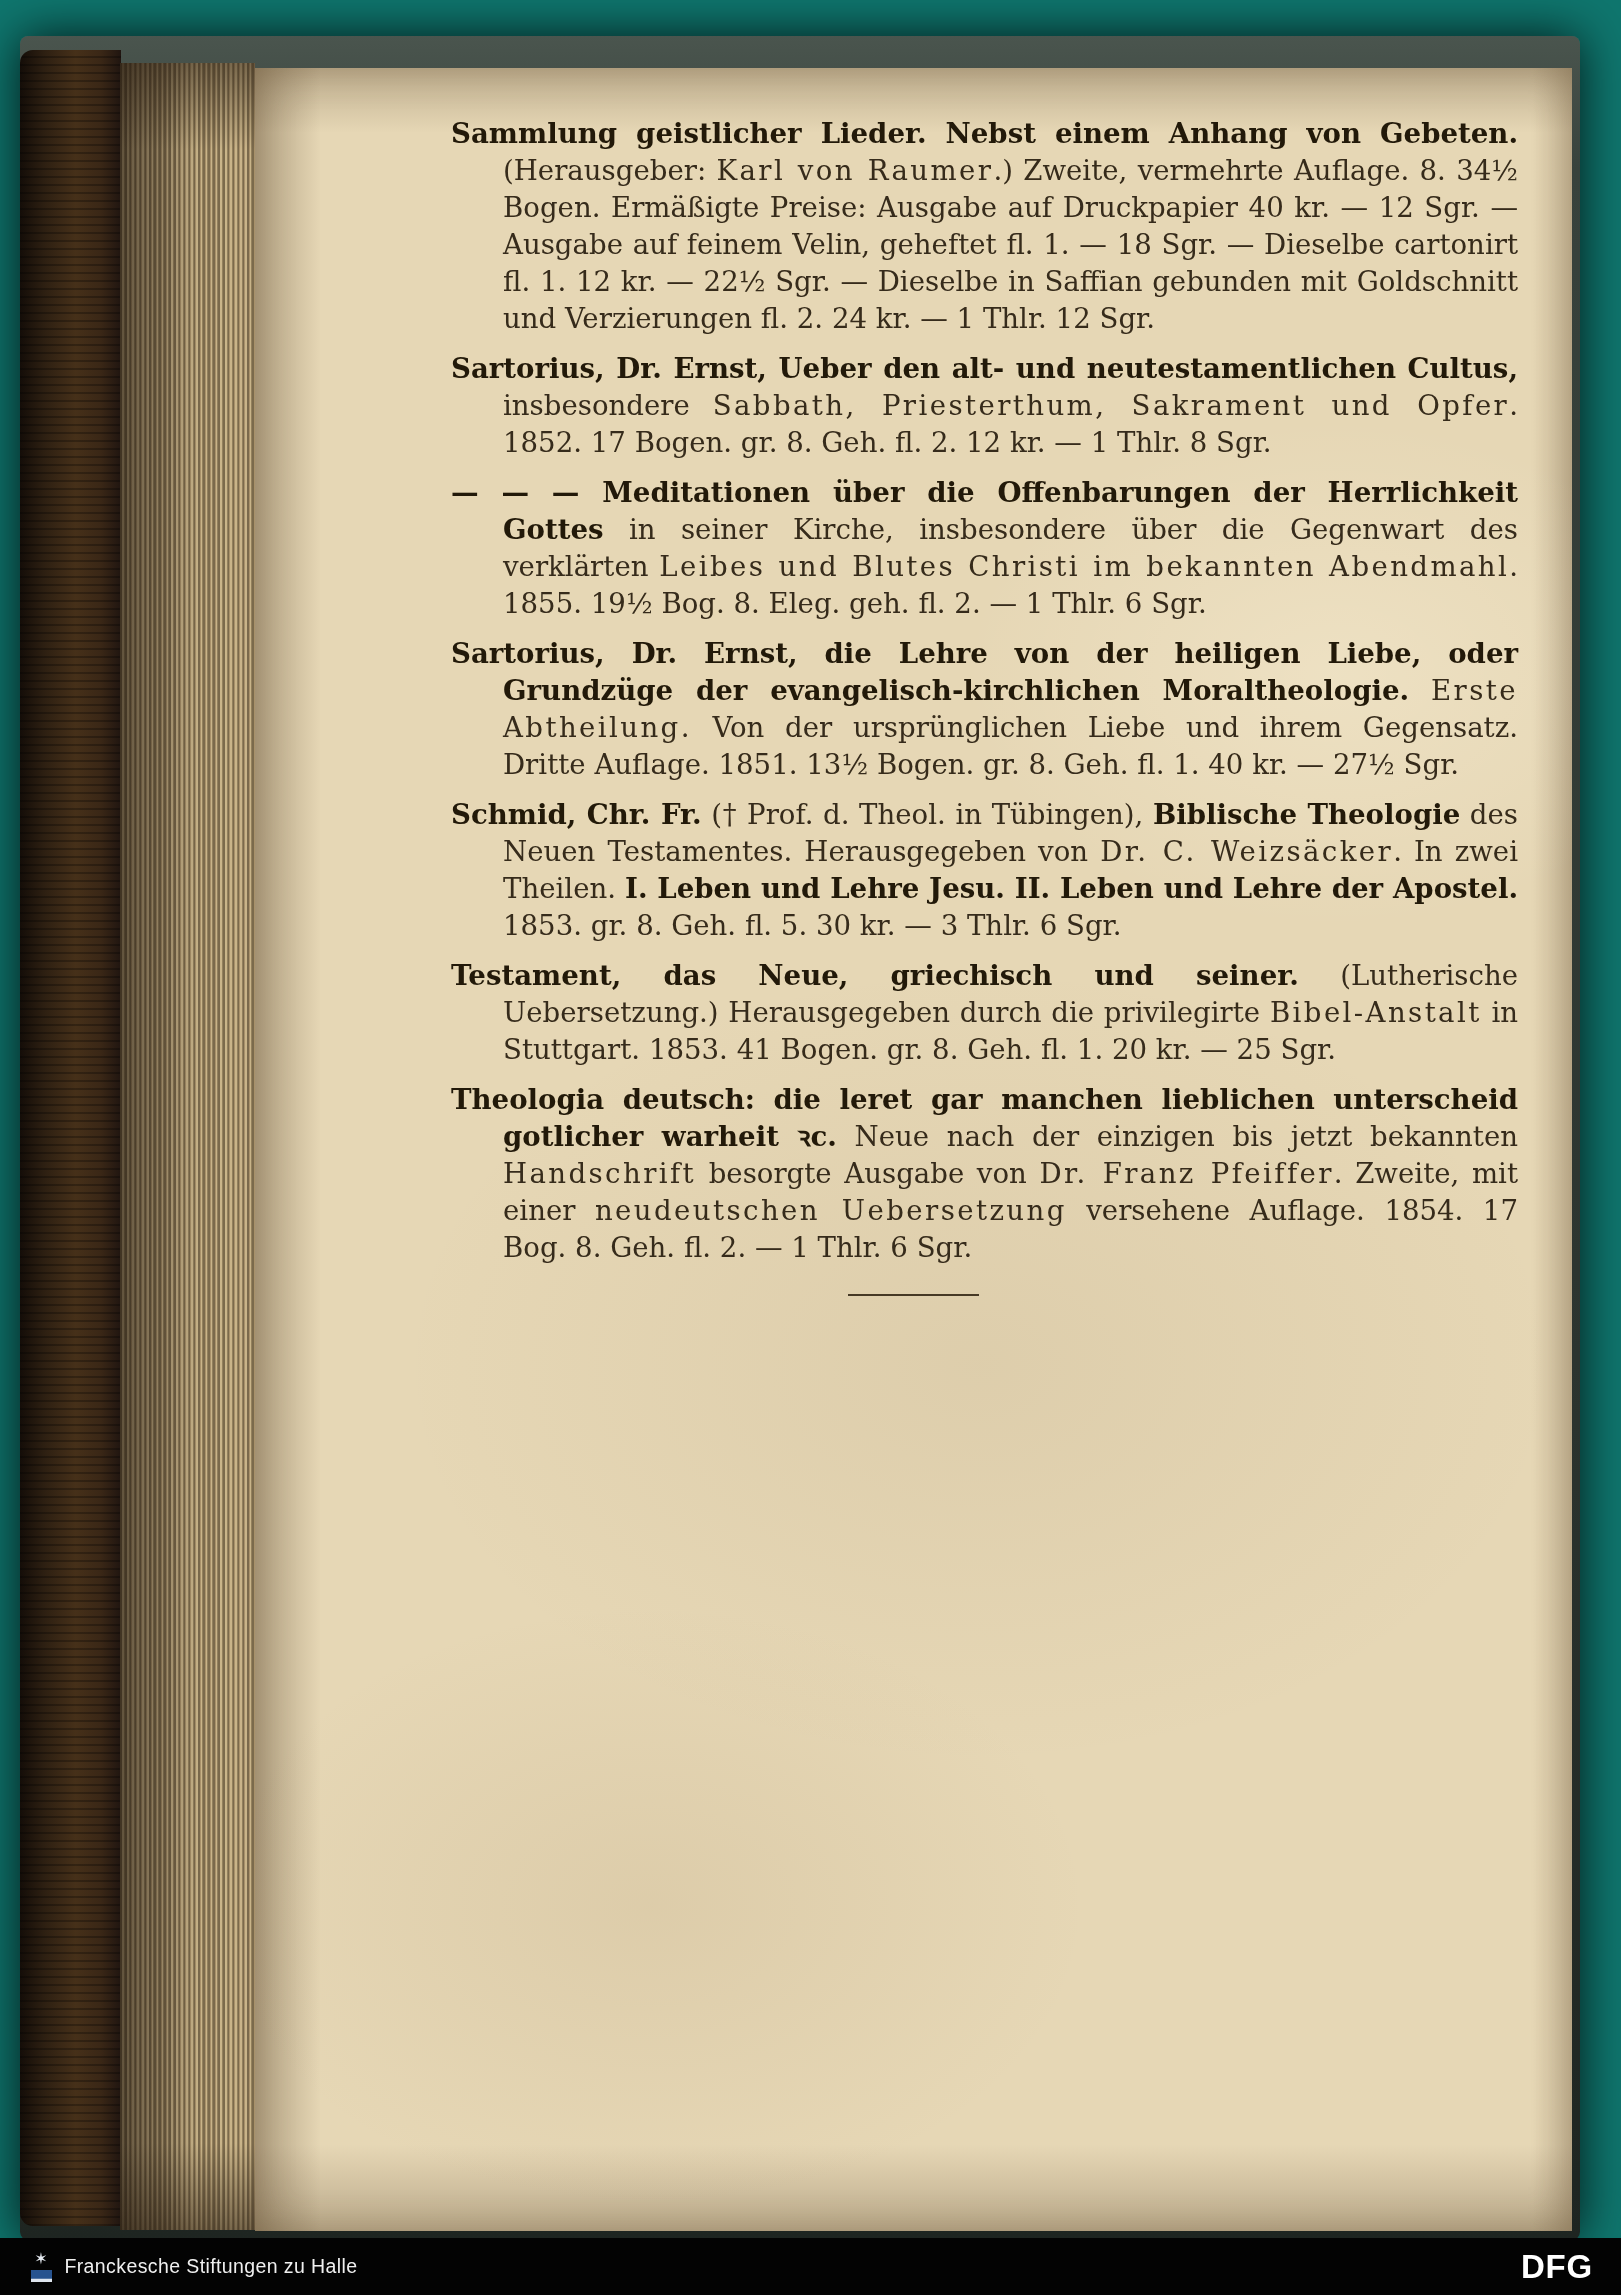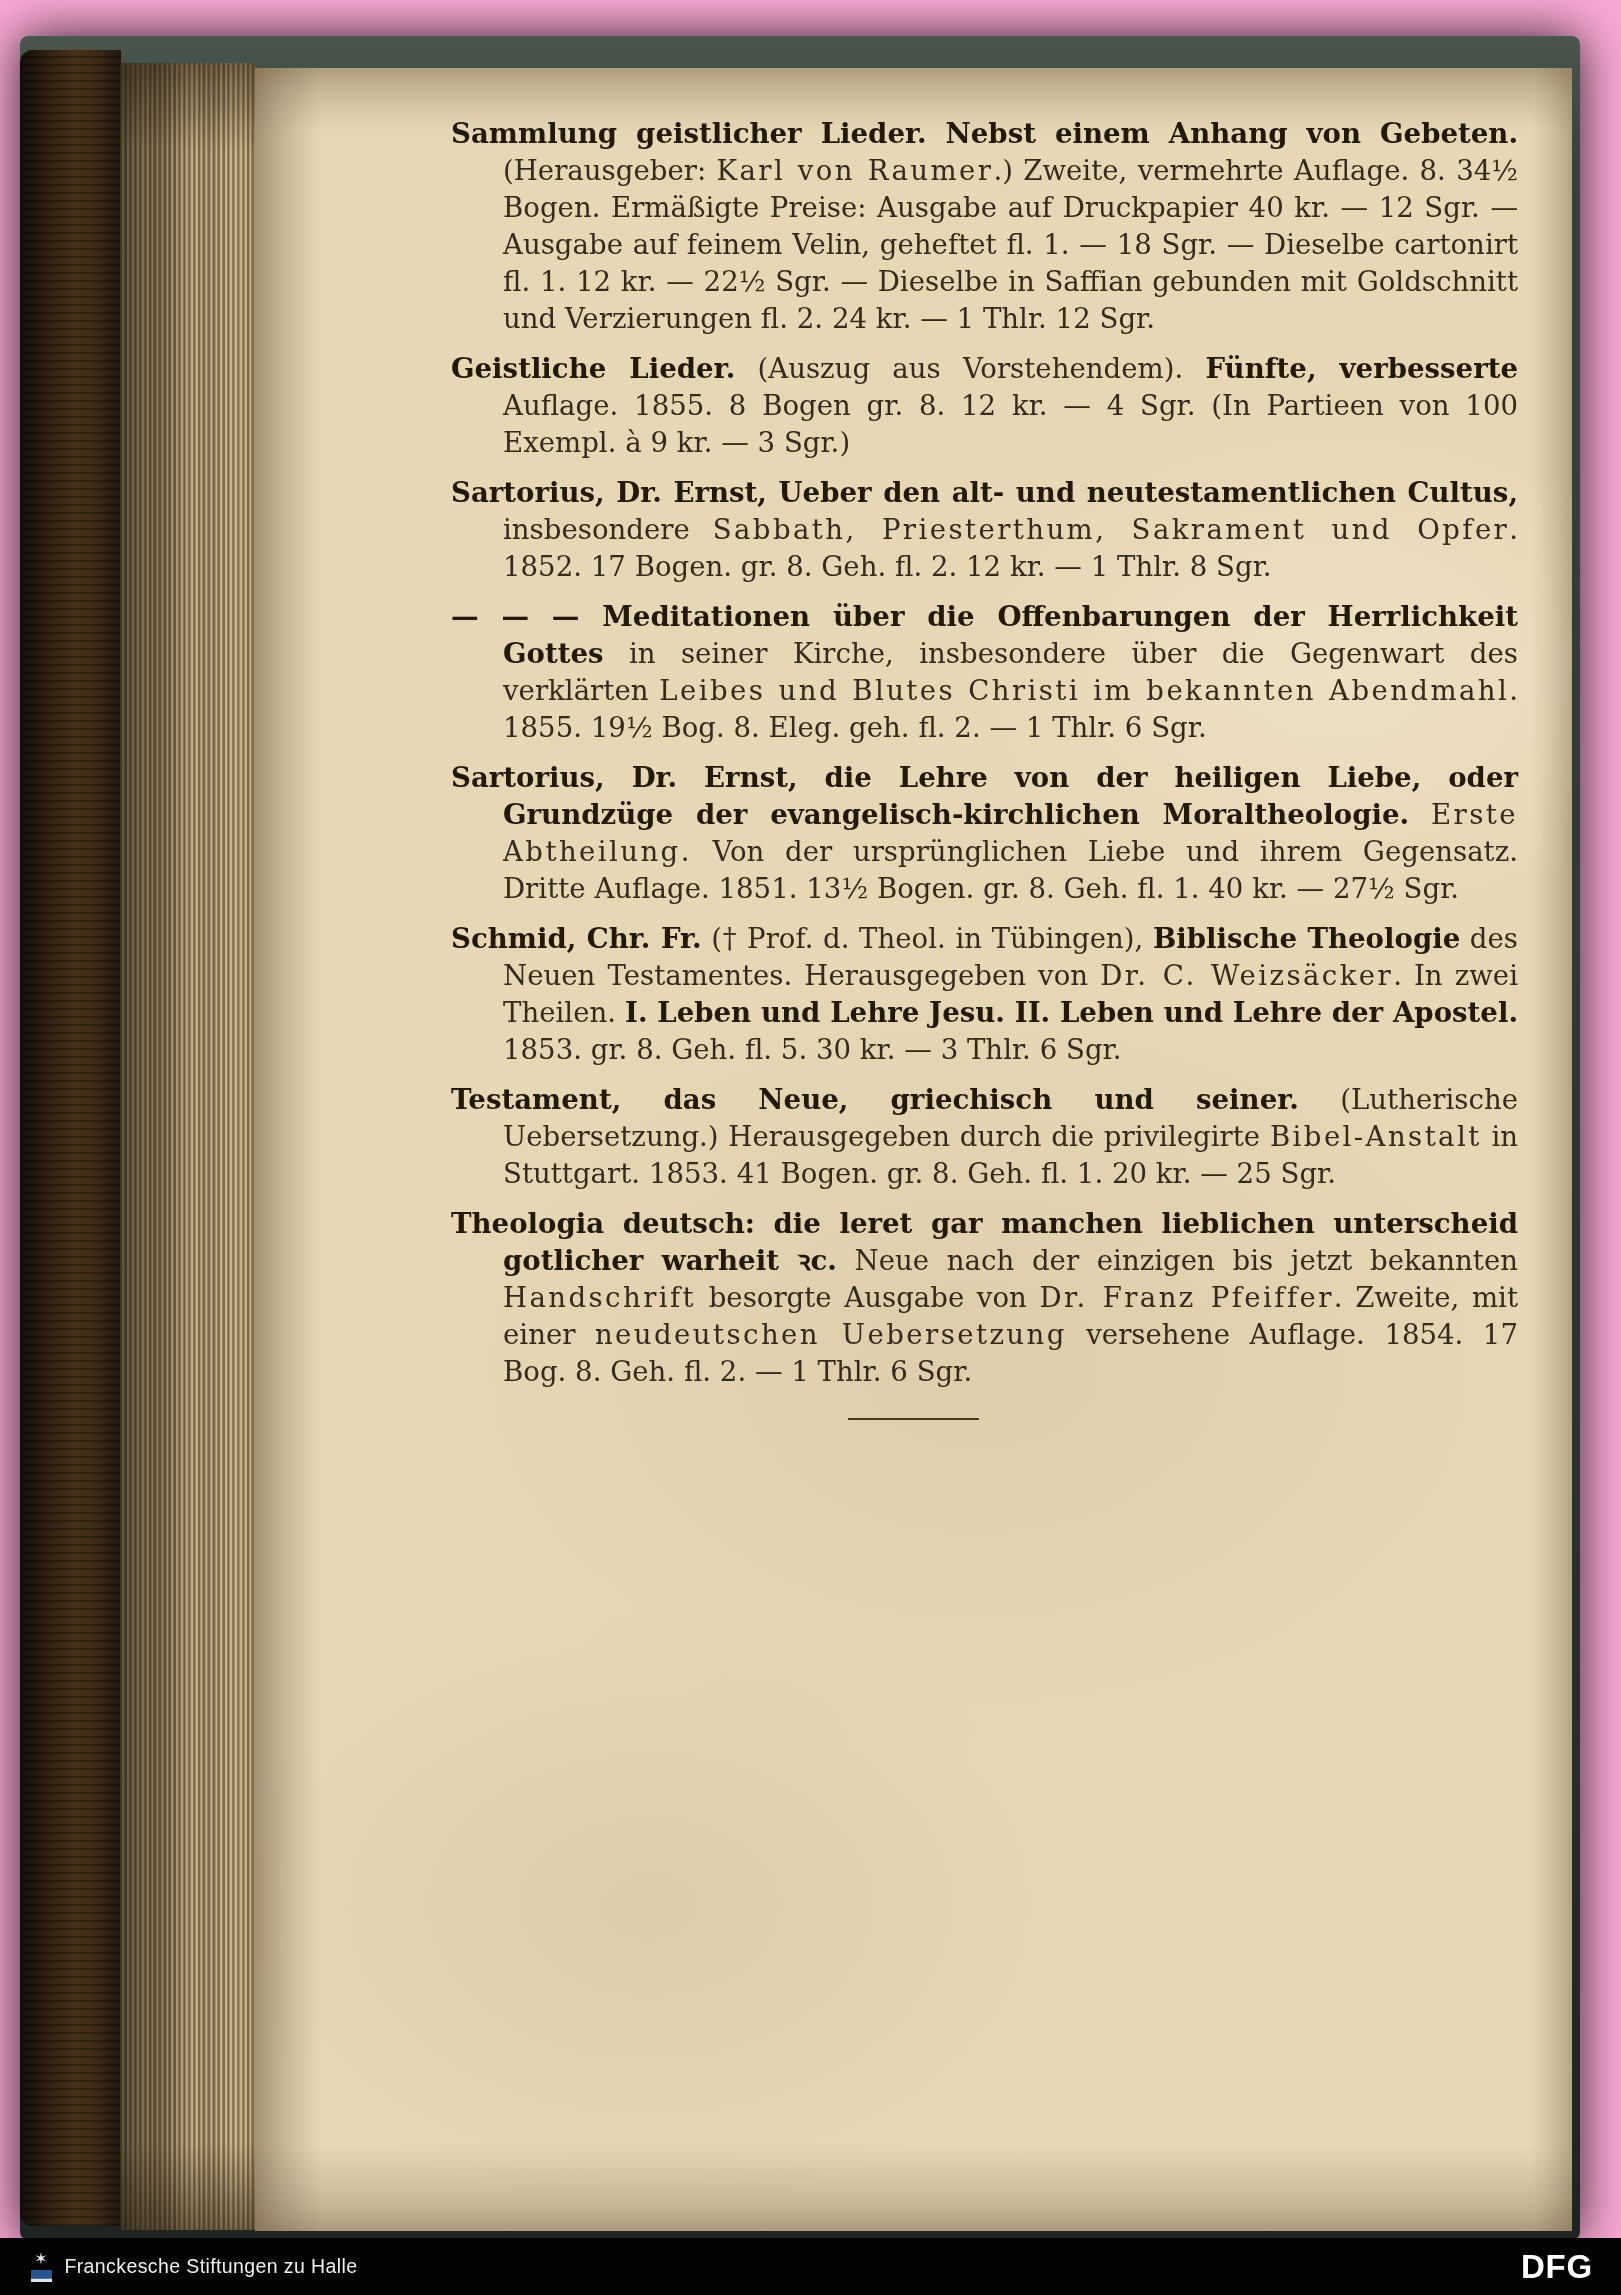--- a/index.html
+++ b/index.html
@@ -1,17 +1,17 @@
 <!DOCTYPE html>
 <html style="font-size:13px"><head>
 <meta charset="utf-8">
 <style>
   html,body{margin:0;padding:0;background:#000;}
   .stage{
-    position:relative;width:1622px;height:2295px;background:#f9a8d4;overflow:hidden;
+    position:relative;width:1622px;height:2295px;background:#0f766e;overflow:hidden;
     font-family:"DejaVu Serif","Liberation Serif",serif;
   }
   
   .book-backdrop{
     position:absolute;left:19.5px;top:36px;width:1560px;height:2204px;
     background:linear-gradient(180deg,#4a554e 0%,#38423c 6%,#2c342f 60%,#1e2521 100%);
     border-radius:8px;
     box-shadow:0 0 49px rgba(0,0,0,.8);
   }
   
@@ -88,21 +88,20 @@
 
 <div class="stage">
 
   <div class="book-backdrop"></div>
   <div class="book-spine"></div>
   <div class="page-edges"></div>
 
   <div class="page">
     <div class="text-block">
         <p class="entry"><span class="seg bold">Sammlung geistlicher Lieder. Nebst einem Anhang von Gebeten.</span><span class="seg"> (Herausgeber: </span><span class="seg spaced">Karl von Raumer</span><span class="seg">.) Zweite, vermehrte Auflage. 8. 34½ Bogen. Ermäßigte Preise: Ausgabe auf Druckpapier 40 kr. — 12 Sgr. — Ausgabe auf feinem Velin, geheftet fl. 1. — 18 Sgr. — Dieselbe cartonirt fl. 1. 12 kr. — 22½ Sgr. — Dieselbe in Saffian gebunden mit Goldschnitt und Verzierungen fl. 2. 24 kr. — 1 Thlr. 12 Sgr.</span></p>
-        <p class="entry"><span class="seg bold">Geistliche Lieder.</span><span class="seg"> (Auszug aus Vorstehendem). </span><span class="seg bold">Fünfte, verbesserte</span><span class="seg"> Auflage. 1855. 8 Bogen gr. 8. 12 kr. — 4 Sgr. (In Partieen von 100 Exempl. à 9 kr. — 3 Sgr.)</span></p>
         <p class="entry"><span class="seg bold">Sartorius, Dr. Ernst, Ueber den alt- und neutestamentlichen Cultus,</span><span class="seg"> insbesondere </span><span class="seg spaced">Sabbath, Priesterthum, Sakrament und Opfer</span><span class="seg">. 1852. 17 Bogen. gr. 8. Geh. fl. 2. 12 kr. — 1 Thlr. 8 Sgr.</span></p>
         <p class="entry"><span class="seg bold">— — — Meditationen über die Offenbarungen der Herrlichkeit Gottes</span><span class="seg"> in seiner Kirche, insbesondere über die Gegenwart des verklärten </span><span class="seg spaced">Leibes und Blutes Christi im bekannten Abendmahl</span><span class="seg">. 1855. 19½ Bog. 8. Eleg. geh. fl. 2. — 1 Thlr. 6 Sgr.</span></p>
         <p class="entry"><span class="seg bold">Sartorius, Dr. Ernst, die Lehre von der heiligen Liebe, oder Grundzüge der evangelisch-kirchlichen Moraltheologie.</span><span class="seg"> </span><span class="seg spaced">Erste Abtheilung.</span><span class="seg"> Von der ursprünglichen Liebe und ihrem Gegensatz. Dritte Auflage. 1851. 13½ Bogen. gr. 8. Geh. fl. 1. 40 kr. — 27½ Sgr.</span></p>
         <p class="entry"><span class="seg bold">Schmid, Chr. Fr.</span><span class="seg"> († Prof. d. Theol. in Tübingen), </span><span class="seg bold">Biblische Theologie</span><span class="seg"> des Neuen Testamentes. Herausgegeben von </span><span class="seg spaced">Dr. C. Weizsäcker</span><span class="seg">. In zwei Theilen. </span><span class="seg bold">I. Leben und Lehre Jesu. II. Leben und Lehre der Apostel.</span><span class="seg"> 1853. gr. 8. Geh. fl. 5. 30 kr. — 3 Thlr. 6 Sgr.</span></p>
         <p class="entry"><span class="seg bold">Testament, das Neue, griechisch und seiner.</span><span class="seg"> (Lutherische Uebersetzung.) Herausgegeben durch die privilegirte </span><span class="seg spaced">Bibel-Anstalt</span><span class="seg"> in Stuttgart. 1853. 41 Bogen. gr. 8. Geh. fl. 1. 20 kr. — 25 Sgr.</span></p>
         <p class="entry"><span class="seg bold">Theologia deutsch: die leret gar manchen lieblichen unterscheid gotlicher warheit ꝛc.</span><span class="seg"> Neue nach der einzigen bis jetzt bekannten </span><span class="seg spaced">Handschrift</span><span class="seg"> besorgte Ausgabe von </span><span class="seg spaced">Dr. Franz Pfeiffer</span><span class="seg">. Zweite, mit einer </span><span class="seg spaced">neudeutschen Uebersetzung</span><span class="seg"> versehene Auflage. 1854. 17 Bog. 8. Geh. fl. 2. — 1 Thlr. 6 Sgr.</span></p>
       </div>
     <div class="end-rule"></div>
   </div>
 

